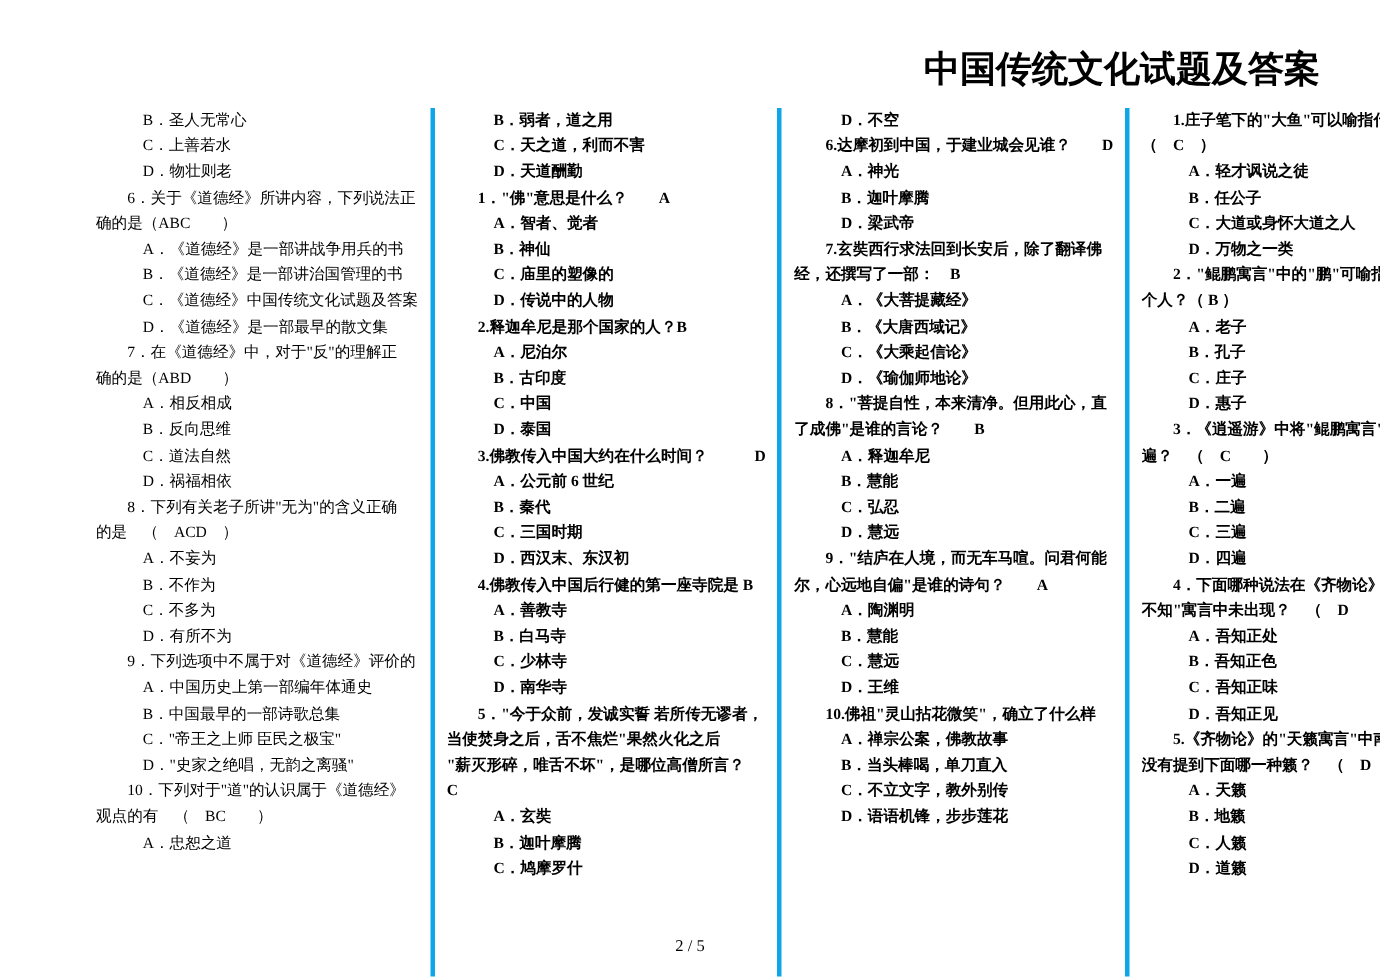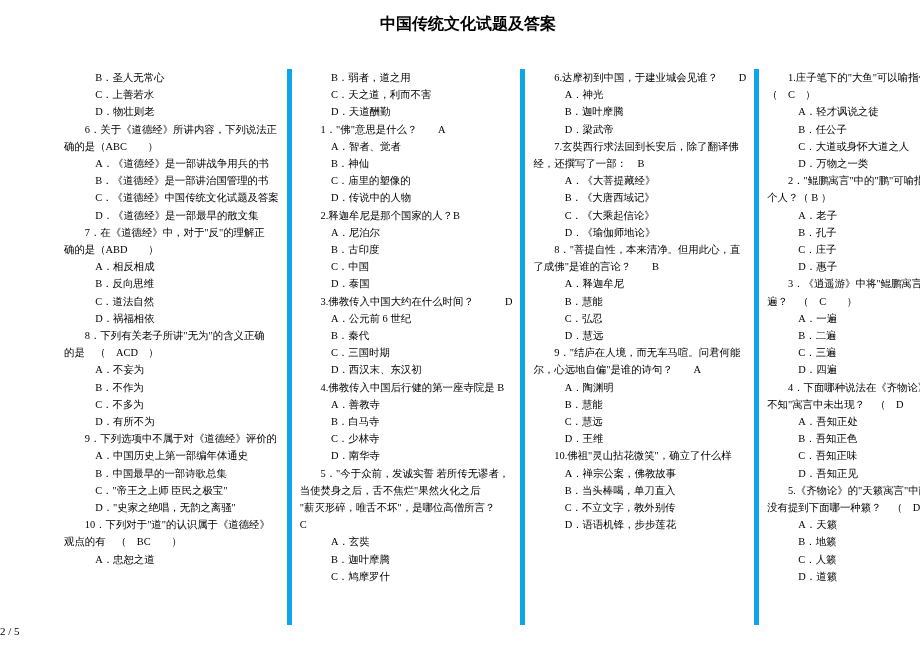--- a/index.html
+++ b/index.html
@@ -13,51 +13,51 @@
     box-sizing: border-box;
   }
   .page {
     width: 920px;
     height: 651px;
     padding: 14px 40px 18px 56px;
     box-sizing: border-box;
     position: relative;
   }
   .title {
-    text-align: center;
-    font-size: 16px;
+    text-align: right;
+    font-size: 24px;
     font-family: "SimSun", serif;
-    margin: 0 0 10px 0;
+    margin: 16px 0 10px 0;
   }
   .columns {
     display: flex;
     height: 580px;
     font-size: 10.4px;
     line-height: 17.2px;
     color: #000;
   }
   .col {
     flex: 1;
     padding: 0 8px;
     box-sizing: border-box;
-    margin-top: 24px;
   }
   .col + .col {
-    border-left: 5px solid #0ea5e9;
+    border-left: 3px solid #0ea5e9;
+    font-weight: bold;
   }
   .line {
     white-space: nowrap;
     overflow: hidden;
   }
   .footer {
     position: absolute;
     bottom: 14px;
     left: 0;
     right: 0;
-    text-align: left;
+    text-align: center;
     font-size: 11px;
     font-family: "SimSun", serif;
   }
 </style>
 </head>
 <body>
 
 <div class="page">
   <h1 class="title">中国传统文化试题及答案</h1>
   <div class="columns">
@@ -118,20 +118,21 @@
         <div class="line">　　　D．南华寺</div>
         <div class="line">　　5．"今于众前，发诚实誓 若所传无谬者，</div>
         <div class="line">当使焚身之后，舌不焦烂"果然火化之后</div>
         <div class="line">"薪灭形碎，唯舌不坏"，是哪位高僧所言？</div>
         <div class="line">C</div>
         <div class="line">　　　A．玄奘</div>
         <div class="line">　　　B．迦叶摩腾</div>
         <div class="line">　　　C．鸠摩罗什</div>
       </div>
     <div class="col" id="col2">
+        <div class="line">　　　D．不空</div>
         <div class="line">　　6.达摩初到中国，于建业城会见谁？　　D</div>
         <div class="line">　　　A．神光</div>
         <div class="line">　　　B．迦叶摩腾</div>
         <div class="line">　　　D．梁武帝</div>
         <div class="line">　　7.玄奘西行求法回到长安后，除了翻译佛</div>
         <div class="line">经，还撰写了一部：　B</div>
         <div class="line">　　　A．《大菩提藏经》</div>
         <div class="line">　　　B．《大唐西域记》</div>
         <div class="line">　　　C．《大乘起信论》</div>
         <div class="line">　　　D．《瑜伽师地论》</div>

